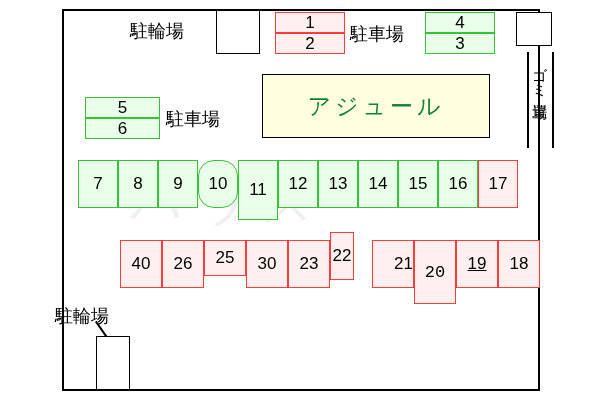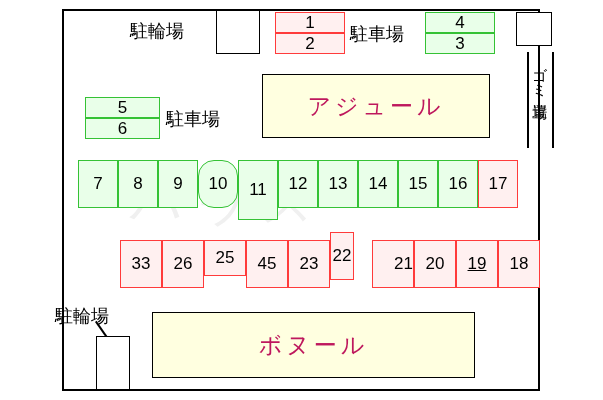--- a/index.html
+++ b/index.html
@@ -31,21 +31,21 @@
   .cell.green{border:1.5px solid #35c235;background:#e9ffe9;}
   .cell.red{border:1.5px solid #ff3b3b;background:#fff0f0;}
 
   
   .building{
     position:absolute;
     box-sizing:border-box;
     border:1.5px solid #000;
     background:#ffffe0;
     display:flex;align-items:center;justify-content:center;
-    font-size:23px;letter-spacing:4px;color:#be185d;
+    font-size:23px;letter-spacing:4px;color:#15803d;
   }
 
   
   .whitebox{
     position:absolute;box-sizing:border-box;
     border:1.5px solid #000;background:#ffffff;
   }
 
   
   .label{
@@ -160,52 +160,49 @@
     <div class="cell red" style="left:478px;top:160px;width:40px;height:48px;">
         <span>17</span>
       </div>
   </div>
 
   <div>
     <div class="cell red" style="left:78px;top:240px;width:42px;height:48px;margin-left:45px;">
         <span>28</span>
       </div>
     <div class="cell red" style="left:120px;top:240px;width:42px;height:48px;">
-        <span>33</span>
+        <span>40</span>
       </div>
     <div class="cell red" style="left:162px;top:240px;width:42px;height:48px;">
         <span>26</span>
       </div>
     <div class="cell red" style="left:204px;top:240px;width:42px;height:36px;">
         <span>25</span>
       </div>
     <div class="cell red" style="left:246px;top:240px;width:42px;height:48px;">
-        <span>45</span>
+        <span>30</span>
       </div>
     <div class="cell red" style="left:288px;top:240px;width:42px;height:48px;">
         <span>23</span>
       </div>
     <div class="cell red" style="left:330px;top:232px;width:24px;height:48px;">
         <span>22</span>
       </div>
     <div class="cell red" style="left:372px;top:240px;width:42px;height:48px;justify-content:flex-end;">
         <span>21</span>
       </div>
-    <div class="cell red" style="left:414px;top:240px;width:42px;height:48px;">
+    <div class="cell red" style="left:414px;top:240px;width:42px;height:64px;font-family:Liberation Mono, monospace;">
         <span>20</span>
       </div>
     <div class="cell red" style="left:456px;top:240px;width:42px;height:48px;text-decoration:underline;">
         <span>19</span>
       </div>
     <div class="cell red" style="left:498px;top:240px;width:42px;height:48px;">
         <span>18</span>
       </div>
   </div>
 
   <div class="label big" style="left:55px;top:307px;">駐輪場</div>
   <div class="line" style="left:95px;top:322px;width:2px;height:20px;transform:rotate(-35deg);transform-origin:top left;"></div>
   <div class="whitebox" style="left:96px;top:336px;width:34px;height:54px;"></div>
 
-  <div class="building" style="left:152px;top:312px;width:323px;height:66px;">
-    <span>ボヌール</span>
-  </div>
 
 </div>
 
 </body></html>

